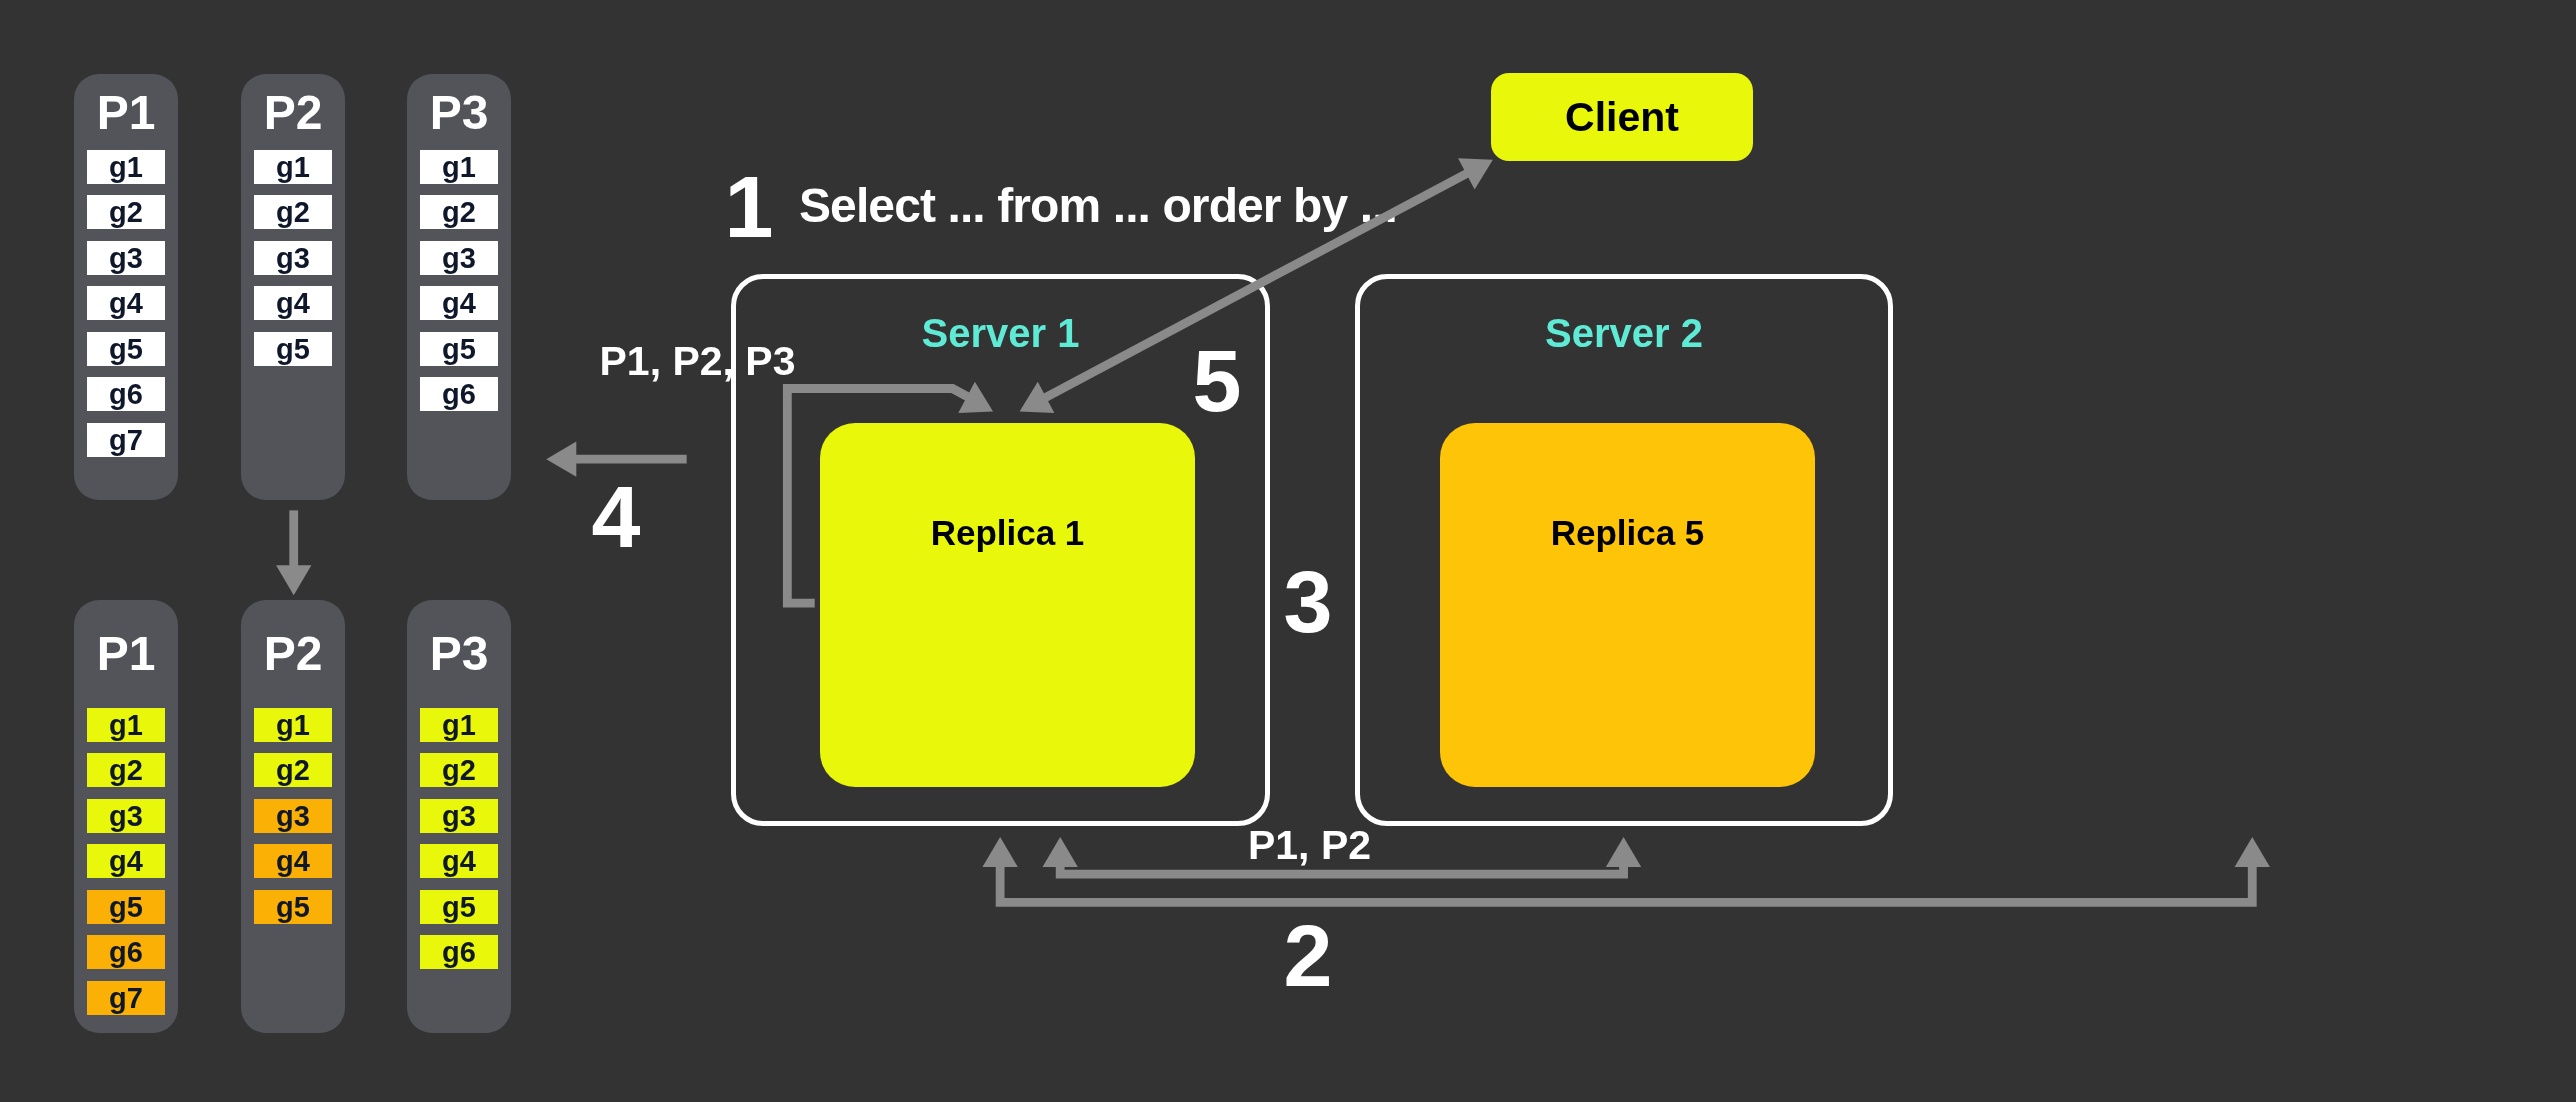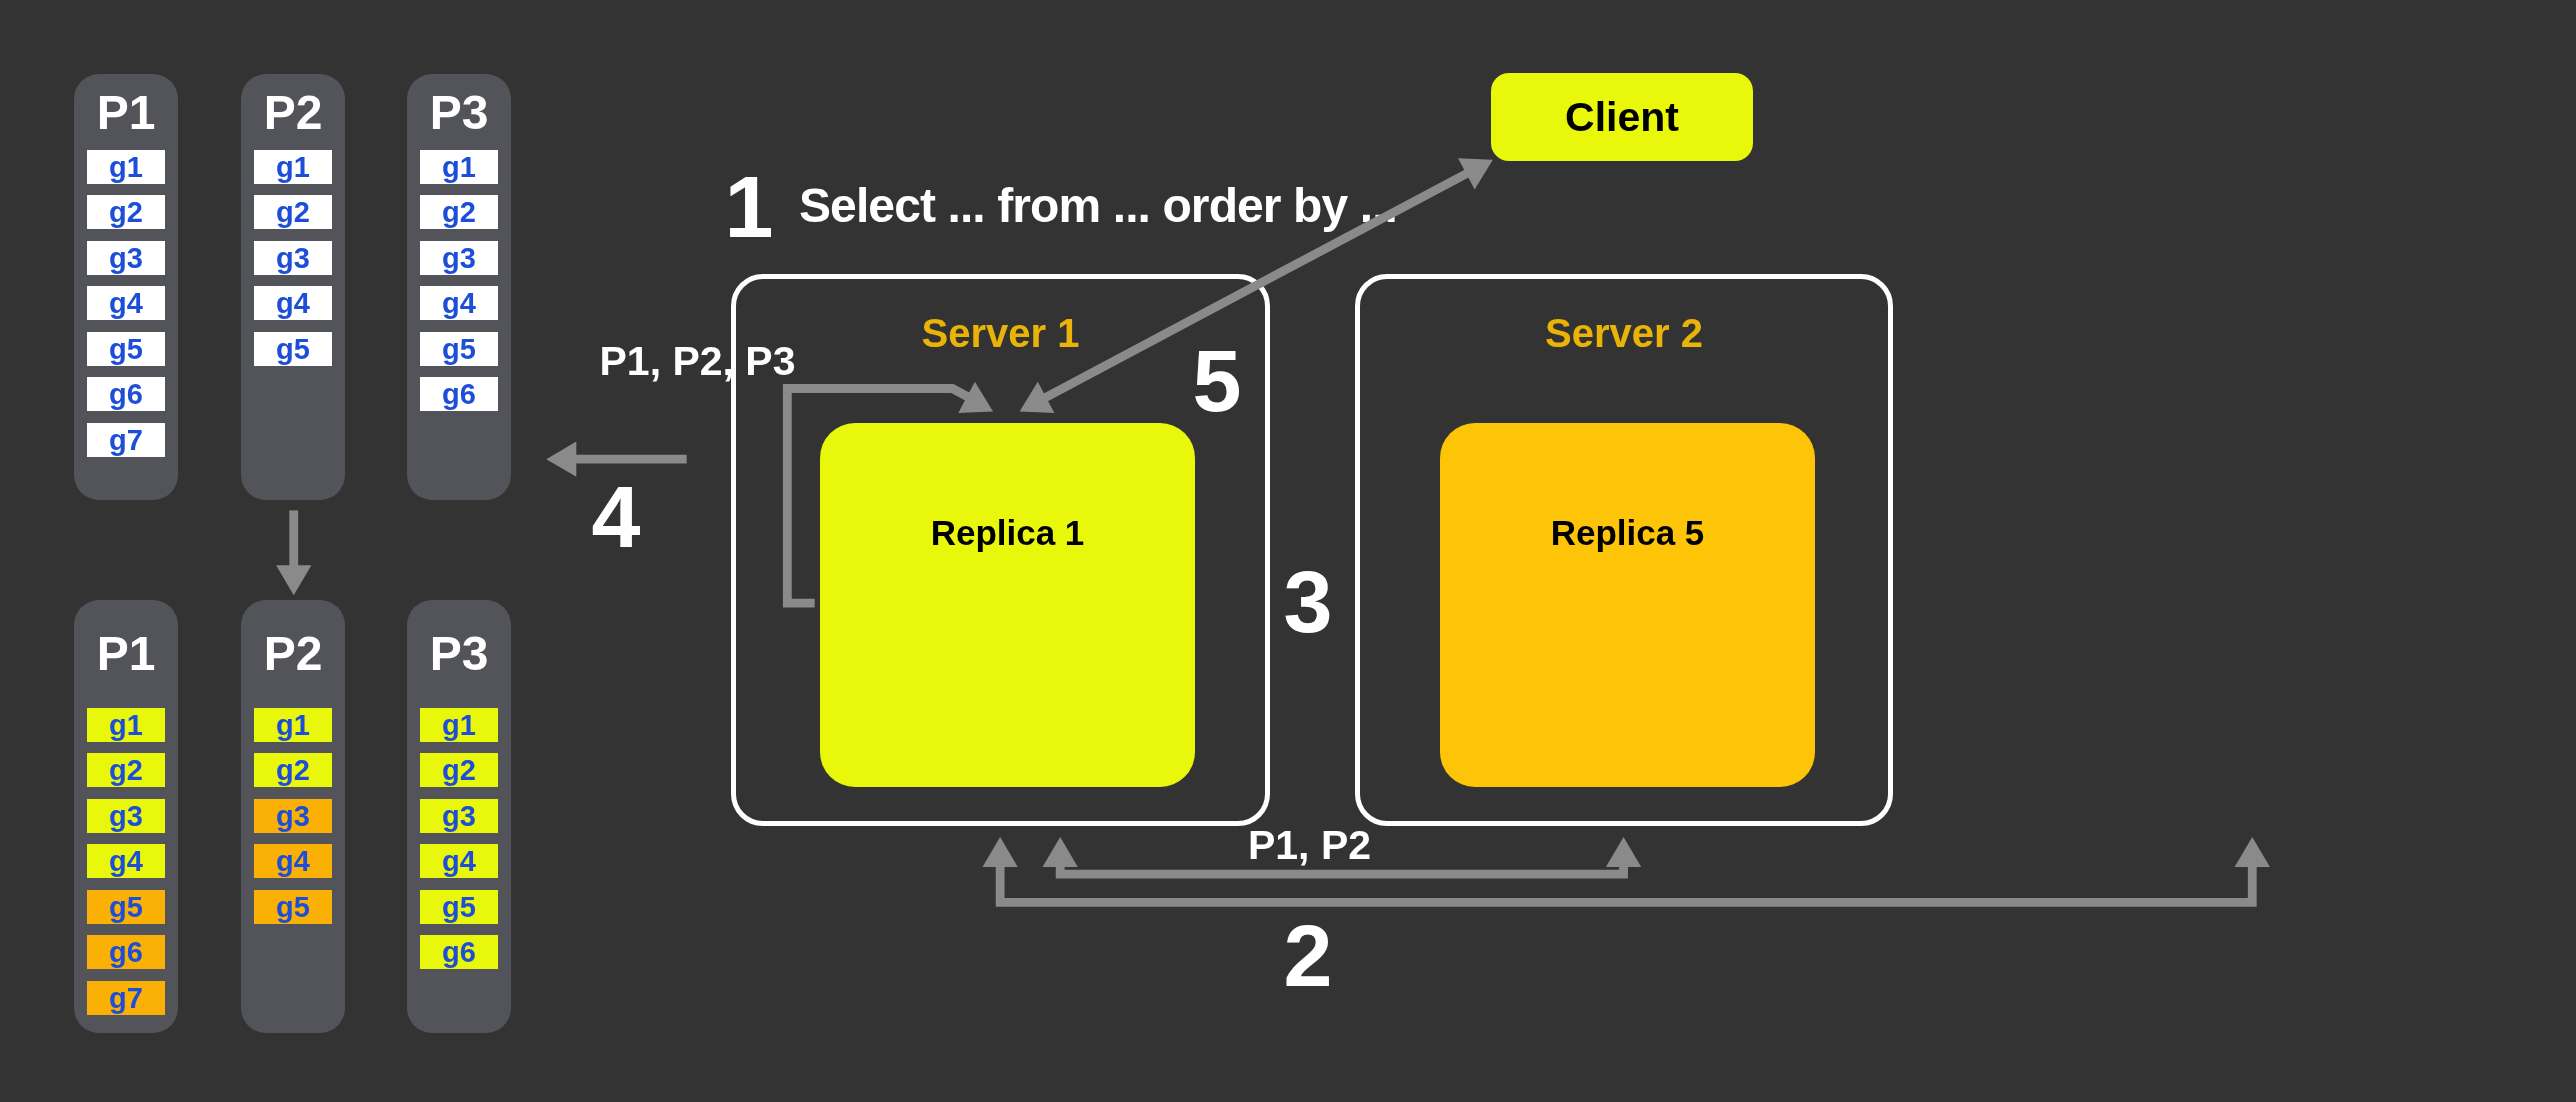--- a/index.html
+++ b/index.html
@@ -7,28 +7,28 @@
          font-family:"Liberation Sans",sans-serif;background:#333333;}
 
   
   .panel{position:absolute;width:104px;background:#525459;border-radius:25px;
          display:flex;flex-direction:column;align-items:center;box-sizing:border-box;}
   .panel .ptitle{color:#ffffff;font-weight:bold;font-size:48px;line-height:53px;
                  margin-top:12.4px;text-align:center;}
   .panel .items{display:flex;flex-direction:column;gap:11.5px;margin-top:10.6px;}
   .panel-b .ptitle{margin-top:26.5px;}
   .panel-b .items{margin-top:28px;}
-  .item{width:78px;height:34px;background:#ffffff;color:#1d4ed8;font-weight:bold;
+  .item{width:78px;height:34px;background:#ffffff;color:#0f172a;font-weight:bold;
         font-size:29px;line-height:34px;text-align:center;}
 
   
   .server{position:absolute;top:274px;height:552px;border:5.3px solid #ffffff;
           border-radius:32px;box-sizing:border-box;}
   .stitle{position:absolute;left:0;right:0;top:32px;text-align:center;
-          color:#eab308;font-weight:bold;font-size:40px;}
+          color:#5eead4;font-weight:bold;font-size:40px;}
   .replica{position:absolute;top:144px;width:375px;height:364px;border-radius:35px;}
   .rlabel{margin-top:90px;text-align:center;color:#000000;font-weight:bold;font-size:35px;}
 
   
   .client{position:absolute;left:1491px;top:73px;width:262px;height:88px;
           border-radius:18px;text-align:center;}
   .client .clabel{color:#000000;font-weight:bold;font-size:41px;line-height:88px;}
 
   
   .num{position:absolute;width:80px;text-align:center;color:#ffffff;

